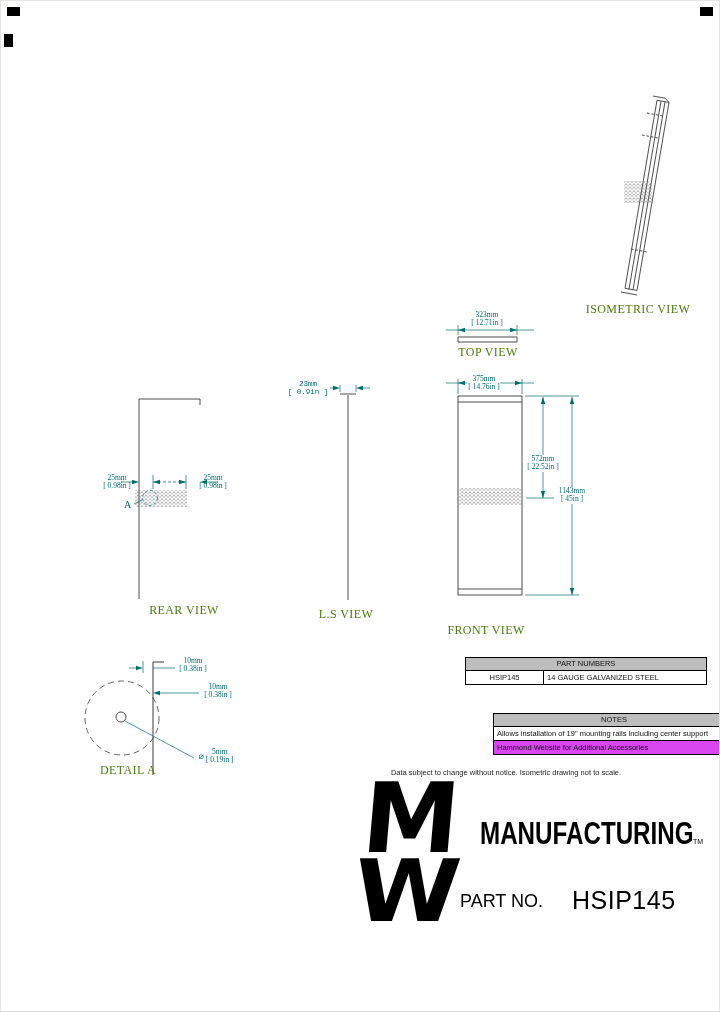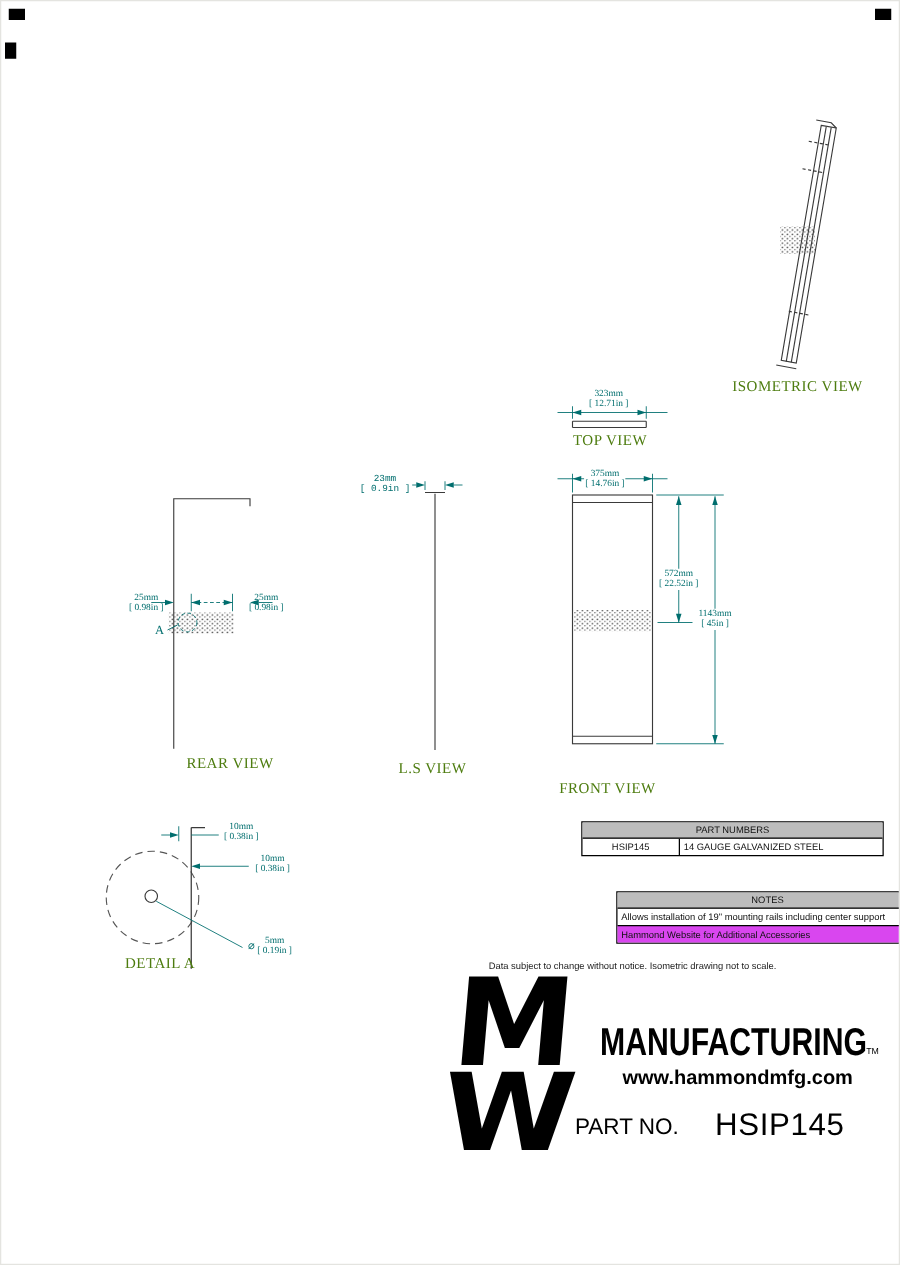--- a/index.html
+++ b/index.html
@@ -213,18 +213,17 @@
     <div class="note-row note-highlight">Hammond Website for Additional Accessories</div>
   </div>
 
   <div class="footnote" style="left:505px; top:767px;">Data subject to change without notice. Isometric drawing not to scale.</div>
 
   <div class="logo-glyph" style="left:362px; top:781px; font-size:97px; transform:skewX(-5deg);">M</div>
   <div class="logo-glyph" style="left:356px; top:858px; font-size:86px; transform:skewX(-5deg) scaleX(1.12); transform-origin:left top;">W</div>
 
   <div class="brand2" style="left:479px; top:817px;">MANUFACTURING</div>
   <div class="brand-tm" style="left:692px; top:837px;">TM</div>
-  <div class="website" style="left:497px; top:853px;">www.hammondmfg.com</div>
 
   <div class="partno-label" style="left:459px; top:890px;">PART NO.</div>
   <div class="partno-value" style="left:571px; top:885px;">HSIP145</div>
 
 </div>
 
 </body></html>

